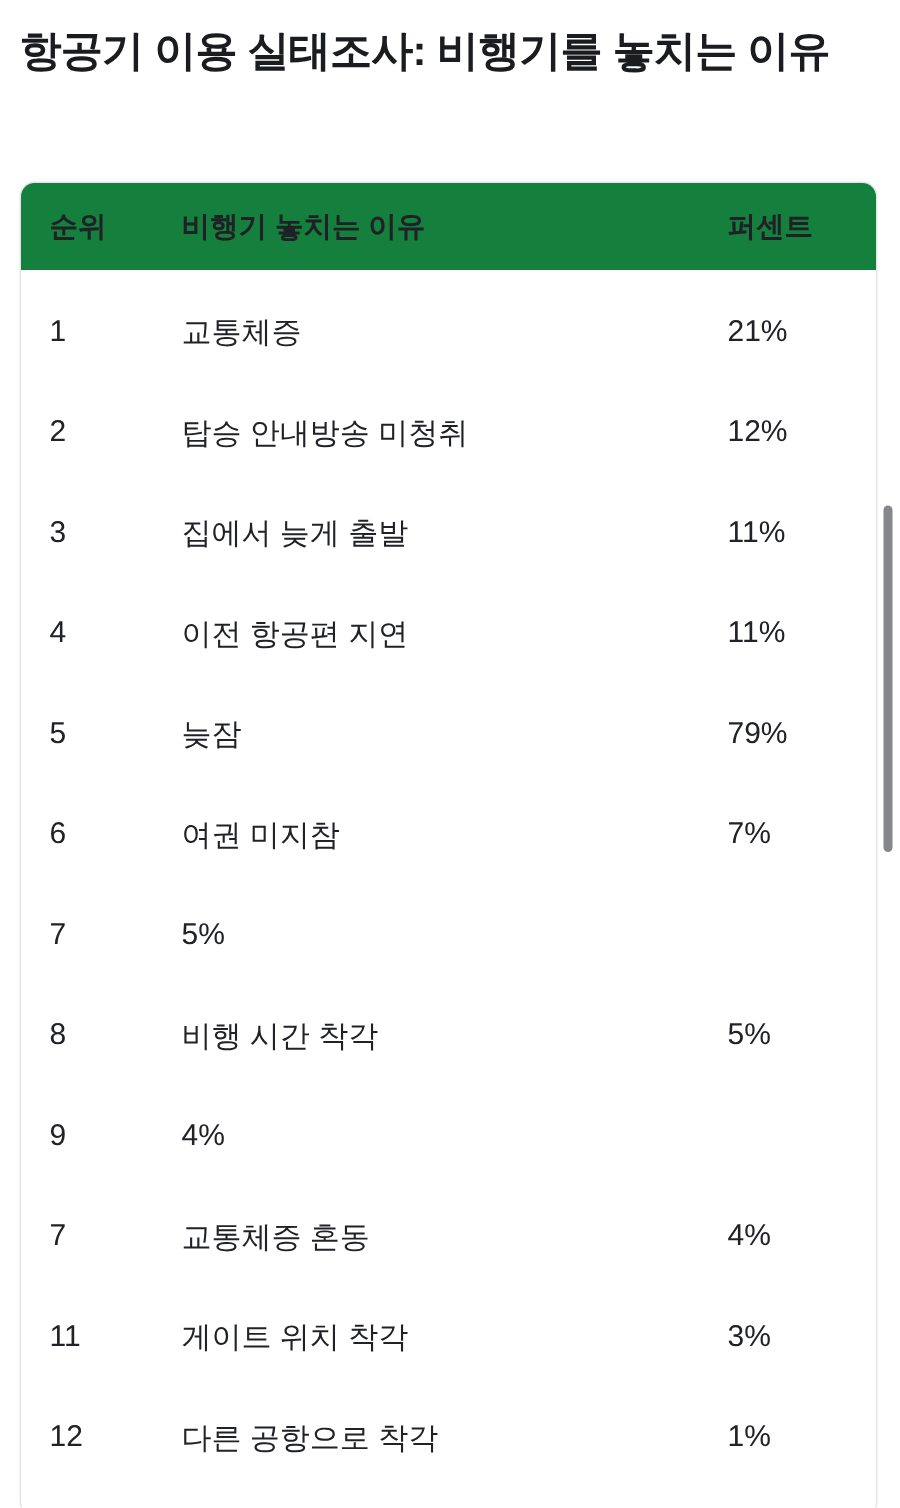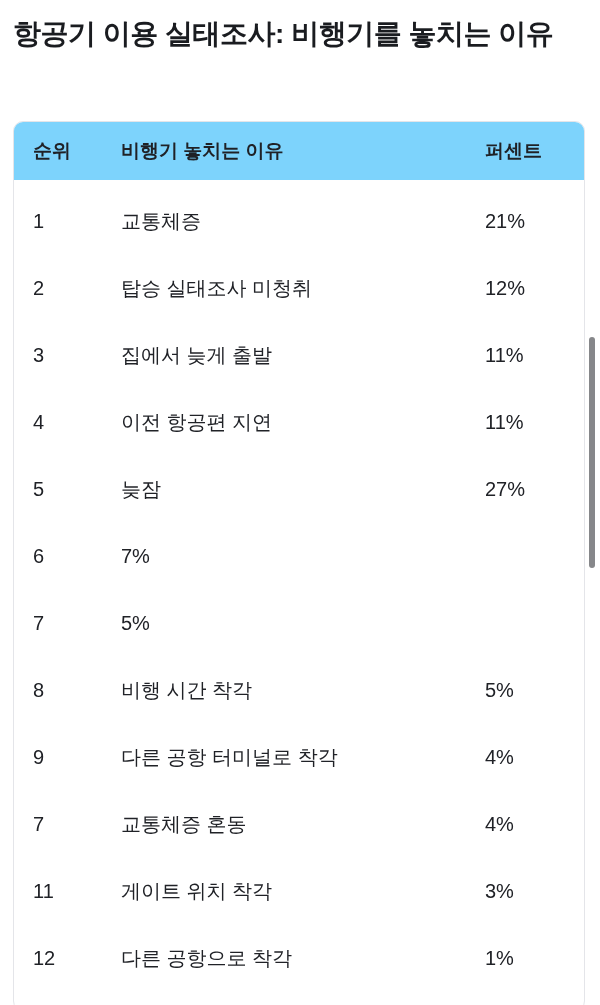--- a/index.html
+++ b/index.html
@@ -30,21 +30,21 @@
     border:1px solid #e4e5e9;
     border-radius:10px;
     overflow:hidden;
   }
   .thead {
     display:grid;
     grid-template-columns:88px 364px auto;
     align-items:center;
     padding-left:19px;
     height:58px;
-    background:#7dd3fc;
+    background:#15803d;
     font-size:19px;
     font-weight:700;
     color:#1f2126;
   }
   .tbody { padding-top:8px; }
   .trow {
     display:grid;
     grid-template-columns:88px 364px auto;
     align-items:center;
     padding-left:19px;
@@ -77,61 +77,61 @@
   </div>
   <div class="tbody" id="tbody">
   <div class="trow">
     <div class="td">1</div>
     <div class="td">교통체증</div>
     <div class="td">21%</div>
   </div>
 
   <div class="trow">
     <div class="td">2</div>
-    <div class="td">탑승 실태조사 미청취</div>
+    <div class="td">탑승 안내방송 미청취</div>
     <div class="td">12%</div>
   </div>
 
   <div class="trow">
     <div class="td">3</div>
     <div class="td">집에서 늦게 출발</div>
     <div class="td">11%</div>
   </div>
 
   <div class="trow">
     <div class="td">4</div>
     <div class="td">이전 항공편 지연</div>
     <div class="td">11%</div>
   </div>
 
   <div class="trow">
     <div class="td">5</div>
     <div class="td">늦잠</div>
-    <div class="td">27%</div>
+    <div class="td">79%</div>
   </div>
 
   <div class="trow">
     <div class="td">6</div>
+    <div class="td">여권 미지참</div>
     <div class="td">7%</div>
   </div>
 
   <div class="trow">
     <div class="td">7</div>
     <div class="td">5%</div>
   </div>
 
   <div class="trow">
     <div class="td">8</div>
     <div class="td">비행 시간 착각</div>
     <div class="td">5%</div>
   </div>
 
   <div class="trow">
     <div class="td">9</div>
-    <div class="td">다른 공항 터미널로 착각</div>
     <div class="td">4%</div>
   </div>
 
   <div class="trow">
     <div class="td">7</div>
     <div class="td">교통체증 혼동</div>
     <div class="td">4%</div>
   </div>
 
   <div class="trow">

